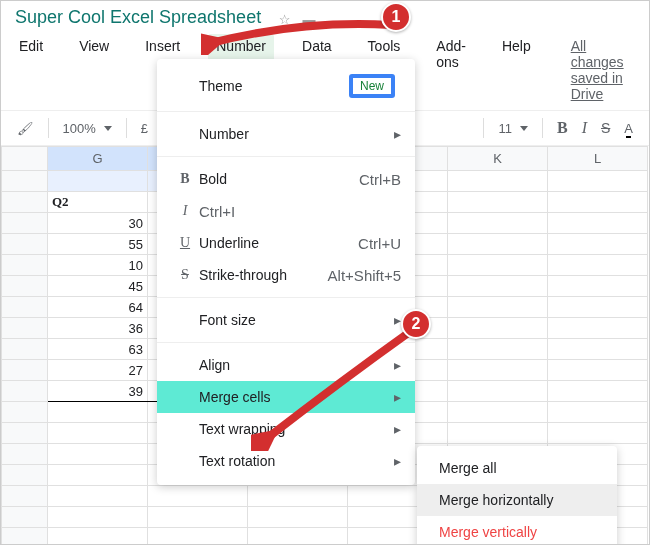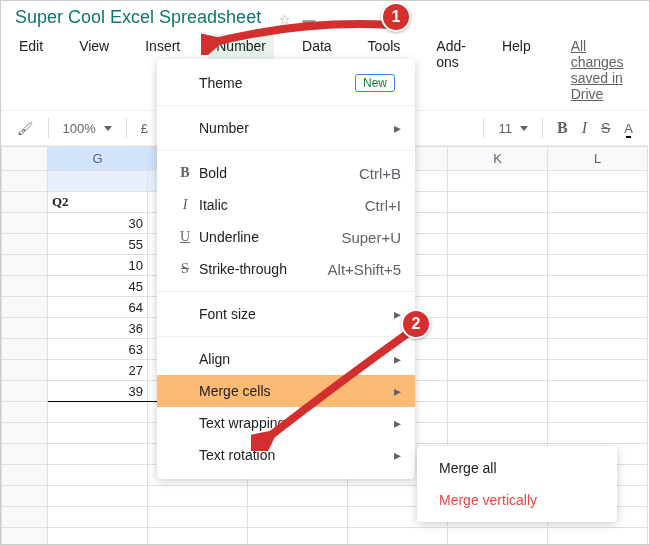--- a/index.html
+++ b/index.html
@@ -25,27 +25,27 @@
 table { border-collapse: collapse; }
 td, th { border: 1px solid #e0e0e0; height: 21px; font-size: 13px; padding: 0 4px; text-align: right; }
 .colhdr td { background: #f8f9fa; text-align: center; color: #5f6368; font-weight: normal; height: 24px; }
 .rowhdr { background: #f8f9fa; text-align: center !important; color: #5f6368; width: 46px; }
 .selhdr { background: #d2e3fc !important; color: #1967d2; }
 .selcell { background: #e8f0fe; }
 .q2 { font-weight: bold; text-align: left; font-family: Liberation Serif, serif; }
 .bbtm { border-bottom: 1px solid #000; }
 .menu-panel { position: absolute; top: 58px; left: 156px; width: 258px; background: #fff; box-shadow: 0 2px 10px rgba(0,0,0,0.2); border-radius: 4px; padding: 8px 0; z-index: 10; font-size: 14px; }
 .menu-item { display: flex; align-items: center; padding: 7px 14px; cursor: pointer; min-height: 32px; }
-.menu-item:hover, .menu-item.hover { background: #fdba74; }
+.menu-item:hover, .menu-item.hover { background: #5eead4; }
 .menu-icon { width: 28px; display: flex; justify-content: center; color: #5f6368; font-family: 'Times New Roman', serif; }
 .menu-label { flex: 1; }
 .menu-shortcut { color: #5f6368; font-size: 15px; }
 .menu-arrow { color: #5f6368; }
 .menu-sep { height: 1px; background: #eee; margin: 6px 0; }
-.new-badge { border: 1px solid #3b82f6; color: #188038; padding: 1px 7px; border-radius: 3px; font-size: 12px; font-weight: 500; margin-right: 6px; }
+.new-badge { border: 4px solid #3b82f6; color: #188038; padding: 1px 7px; border-radius: 3px; font-size: 12px; font-weight: 500; margin-right: 6px; }
 .submenu { position: absolute; top: 445px; left: 416px; width: 200px; background: #fff; box-shadow: 0 2px 10px rgba(0,0,0,0.2); border-radius: 4px; padding: 6px 0; z-index: 11; font-size: 14px; }
 .submenu .subitem { padding: 8px 22px; cursor: pointer; }
 .submenu .subitem.hover { background: #eee; }
 .submenu .subitem.disabled { color: #ef4444; }
 .callout { position: absolute; z-index: 30; }
 .badge-round { width: 30px; height: 30px; border-radius: 50%; background: #d32f2f; border: 2px solid #fff; color: #fff; display: flex; align-items: center; justify-content: center; font-weight: bold; font-size: 16px; box-shadow: 0 1px 3px rgba(0,0,0,0.3); }
 svg.arrow { position: absolute; z-index: 25; }
 </style>
 </head>
 <body>
@@ -293,27 +293,26 @@
       <span class="menu-arrow">▸</span>
   </div>
   <div class="menu-sep"></div>
   <div class="menu-item">
     <span class="menu-icon" style="font-weight:bold">B</span>
       <span class="menu-label">Bold</span>
       <span class="menu-shortcut">Ctrl+B</span>
   </div>
   <div class="menu-item">
     <span class="menu-icon" style="font-style:italic">I</span>
-      <span class="menu-label">Italic</span>
       <span class="menu-shortcut">Ctrl+I</span>
   </div>
   <div class="menu-item">
     <span class="menu-icon" style="text-decoration:underline">U</span>
       <span class="menu-label">Underline</span>
-      <span class="menu-shortcut">Super+U</span>
+      <span class="menu-shortcut">Ctrl+U</span>
   </div>
   <div class="menu-item">
     <span class="menu-icon" style="text-decoration:line-through">S</span>
       <span class="menu-label">Strike-through</span>
       <span class="menu-shortcut">Alt+Shift+5</span>
   </div>
   <div class="menu-sep"></div>
   <div class="menu-item">
     <span class="menu-icon"></span>
       <span class="menu-label">Font size</span>
@@ -337,20 +336,21 @@
   </div>
   <div class="menu-item">
     <span class="menu-icon"></span>
       <span class="menu-label">Text rotation</span>
       <span class="menu-arrow">▸</span>
   </div>
 </div>
 
 <div class="submenu">
   <div class="subitem">Merge all</div>
+  <div class="subitem hover">Merge horizontally</div>
   <div class="subitem disabled">Merge vertically</div>
 </div>
 
 <svg class="arrow" style="top:14px;left:200px" width="200" height="40">
   <defs>
       <marker id="ah1" markerWidth="8" markerHeight="8" refX="2" refY="4" orient="auto">
         <path d="M8,0 L0,4 L8,8 Z" fill="#d32f2f"></path>
       </marker>
     </defs>
   <path d="M190,10 Q100,5 10,28" stroke="#d32f2f" stroke-width="8" fill="none" marker-end="url(#ah1)"></path>

